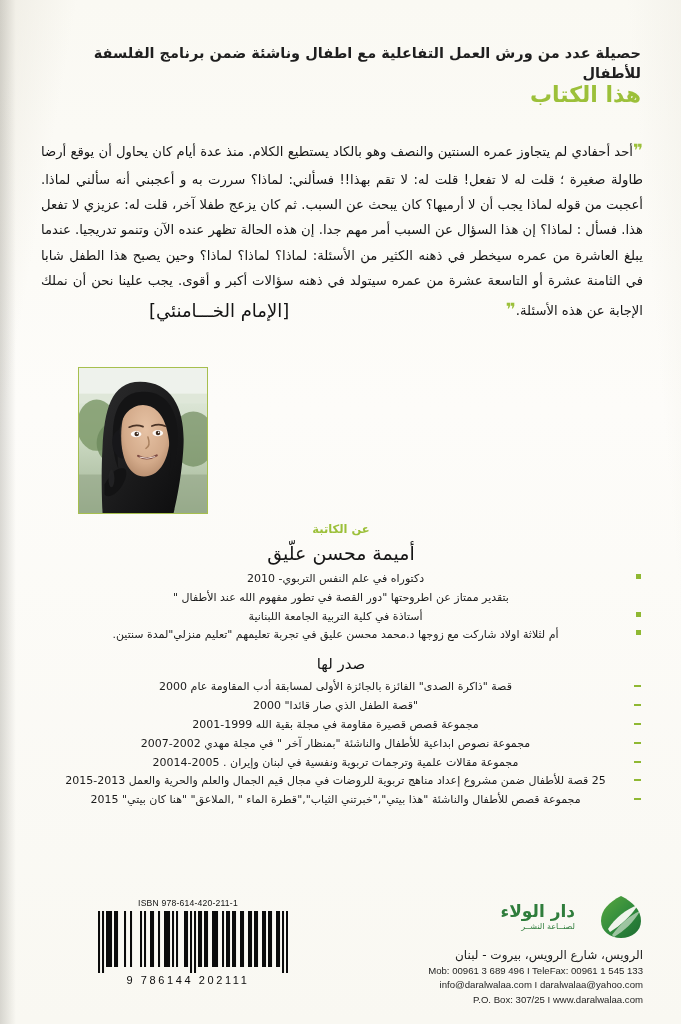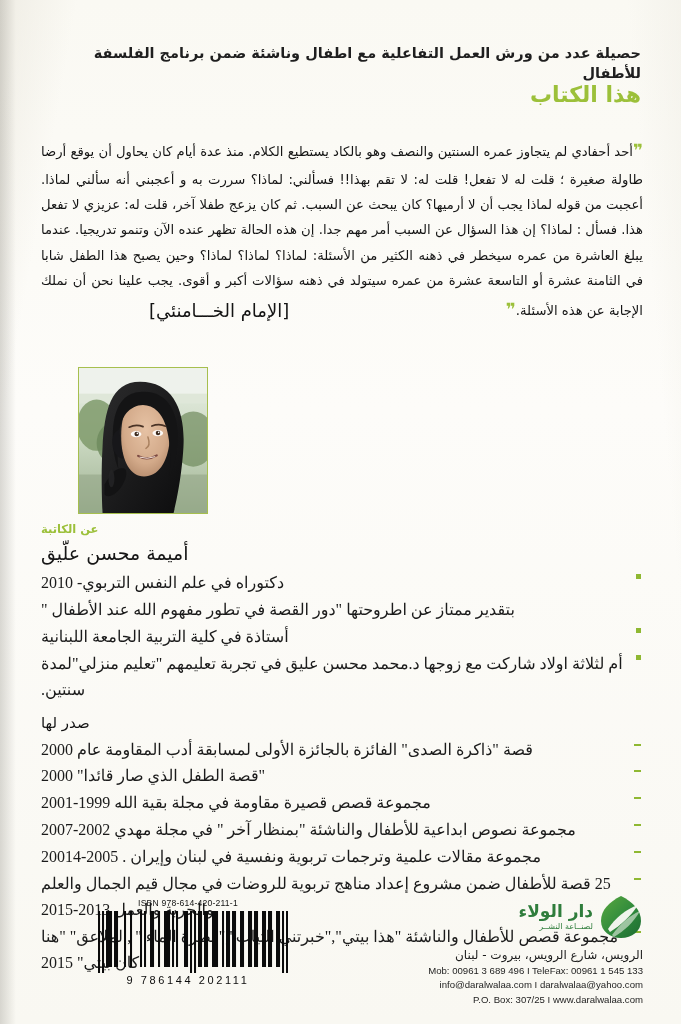--- a/index.html
+++ b/index.html
@@ -104,47 +104,46 @@
     background: #cfd8c2;
   }
   #author-photo svg { display: block; width: 100%; height: 100%; }
 
   
   #about-block {
     position: absolute;
     right: 40px;
     top: 522px;
     width: 600px;
-    text-align: left;
+    text-align: center;
   }
   #about-heading {
     color: #9cc03a;
     font-size: 11.5px;
     font-weight: bold;
     margin: 0 0 6px 0;
   }
   #author-name {
     font-size: 19px;
     color: #161616;
     margin: 0 0 6px 0;
     font-weight: normal;
   }
   ul.bio-list, ul.works-list {
     list-style: none;
     margin: 0;
     padding: 0;
   }
   ul.bio-list li, ul.works-list li {
-    font-size: 16px;
+    font-size: 11px;
     line-height: 1.62;
     color: #1b1b1b;
     position: relative;
     padding-right: 11px;
     margin-bottom: 1px;
-    font-family: Liberation Serif, serif;
   }
   ul.bio-list li.nobullet { padding-right: 0; }
   ul.bio-list li .marker {
     position: absolute;
     right: 0;
     top: 4px;
     width: 5px;
     height: 5px;
     background: #8fb832;
   }
@@ -205,21 +204,21 @@
     top: 894px;
     width: 300px;
     text-align: left;
     direction: ltr;
   }
   #publisher-logo-row {
     display: flex;
     flex-direction: row;
     align-items: center;
     justify-content: flex-end;
-    gap: 6px;
+    gap: 24px;
     margin-bottom: 6px;
   }
   #publisher-names { text-align: right; direction: rtl; }
   #publisher-name {
     color: #2f7d3c;
     font-size: 17px;
     font-weight: bold;
     line-height: 1;
   }
   #publisher-tagline {

